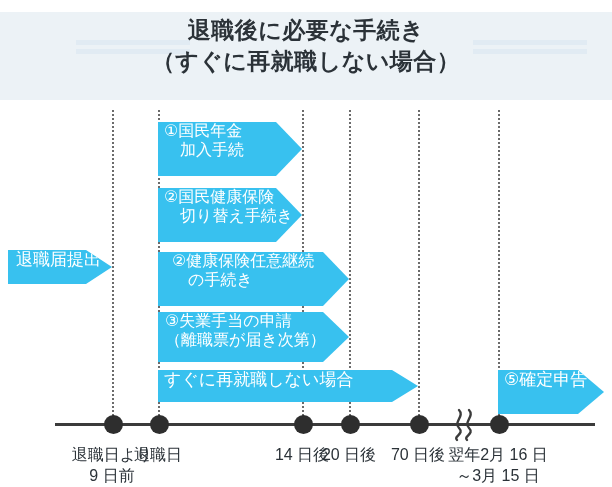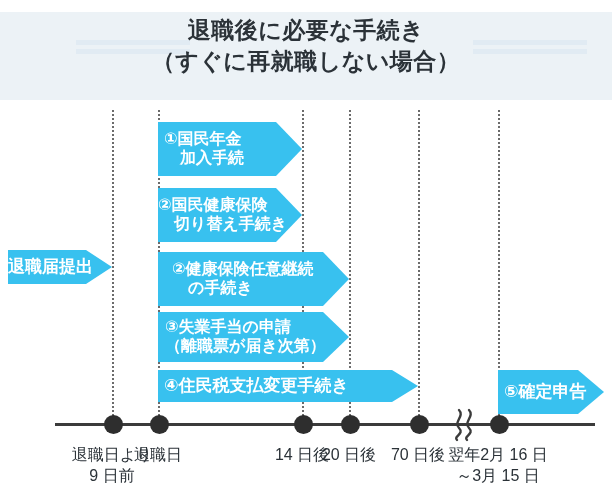--- a/index.html
+++ b/index.html
@@ -38,29 +38,29 @@
   .vline{
     position:absolute;top:10px;height:318px;width:0;
     border-left:2px dotted #6b6b6b;
   }
 
   
   .arrow{
     position:absolute;
     background:#38c1ef;
     color:#ffffff;
-    font-weight:bold;
-    display:flex;align-items:center;
+    font-weight:normal;
+    display:flex;align-items:flex-start;
     box-sizing:border-box;
     line-height:1.18;
   }
   .arrow span{display:block;}
 
   .arrow.start{
-    padding-left:0;
+    padding-left:8px;
     font-size:15px;
     letter-spacing:0px;
   }
 
   
   .axis{
     position:absolute;left:55px;top:323px;width:540px;height:3px;
     background:#3b3b3b;
   }
   .dot{
@@ -110,34 +110,34 @@
         <div class="vline" style="left: 498px;"></div>
       </div>
     <div id="arrows">
         <div class="arrow start" style="left: 8px; top: 150px; width: 104px; height: 34px; font-size: 17px; background: rgb(56, 193, 239); clip-path: polygon(0px 0px, 78px 0px, 104px 50%, 78px 100%, 0px 100%);">
           <span style="white-space: pre-line;">退職届提出</span>
         </div>
         <div class="arrow" style="left: 158px; top: 22px; width: 144px; height: 54px; font-size: 16px; background: rgb(56, 193, 239); clip-path: polygon(0px 0px, 118px 0px, 144px 50%, 118px 100%, 0px 100%); padding-left: 6px;">
           <span style="white-space: pre-line;">①国民年金
 　加入手続</span>
         </div>
-        <div class="arrow" style="left: 158px; top: 88px; width: 144px; height: 54px; font-size: 16px; background: rgb(56, 193, 239); clip-path: polygon(0px 0px, 118px 0px, 144px 50%, 118px 100%, 0px 100%); ">
+        <div class="arrow" style="left: 158px; top: 88px; width: 144px; height: 54px; font-size: 16px; background: rgb(56, 193, 239); clip-path: polygon(0px 0px, 118px 0px, 144px 50%, 118px 100%, 0px 100%); padding-left: 6px;">
           <span style="white-space: pre-line;">②国民健康保険
 　切り替え手続き</span>
         </div>
         <div class="arrow" style="left: 158px; top: 152px; width: 191px; height: 54px; font-size: 16px; background: rgb(56, 193, 239); clip-path: polygon(0px 0px, 165px 0px, 191px 50%, 165px 100%, 0px 100%); padding-left: 14px;">
           <span style="white-space: pre-line;">②健康保険任意継続
 　の手続き</span>
         </div>
         <div class="arrow" style="left: 158px; top: 212px; width: 191px; height: 50px; font-size: 16px; background: rgb(56, 193, 239); clip-path: polygon(0px 0px, 165px 0px, 191px 50%, 165px 100%, 0px 100%); padding-left: 7px;">
           <span style="white-space: pre-line;">③失業手当の申請
 （離職票が届き次第）</span>
         </div>
         <div class="arrow" style="left: 158px; top: 270px; width: 260px; height: 32px; font-size: 17px; background: rgb(56, 193, 239); clip-path: polygon(0px 0px, 234px 0px, 260px 50%, 234px 100%, 0px 100%); padding-left: 6px;">
-          <span style="white-space: pre-line;">④住民税支払変更手続き</span>
+          <span style="white-space: pre-line;">すぐに再就職しない場合</span>
         </div>
         <div class="arrow" style="left: 498px; top: 270px; width: 106px; height: 44px; font-size: 17px; background: rgb(56, 193, 239); clip-path: polygon(0px 0px, 80px 0px, 106px 50%, 80px 100%, 0px 100%); padding-left: 6px;">
           <span style="white-space: pre-line;">⑤確定申告</span>
         </div>
       </div>
 
     <div class="axis"></div>
     <div id="dots">
         <div class="dot" style="left: 104px;"></div>
         <div class="dot" style="left: 150px;"></div>

